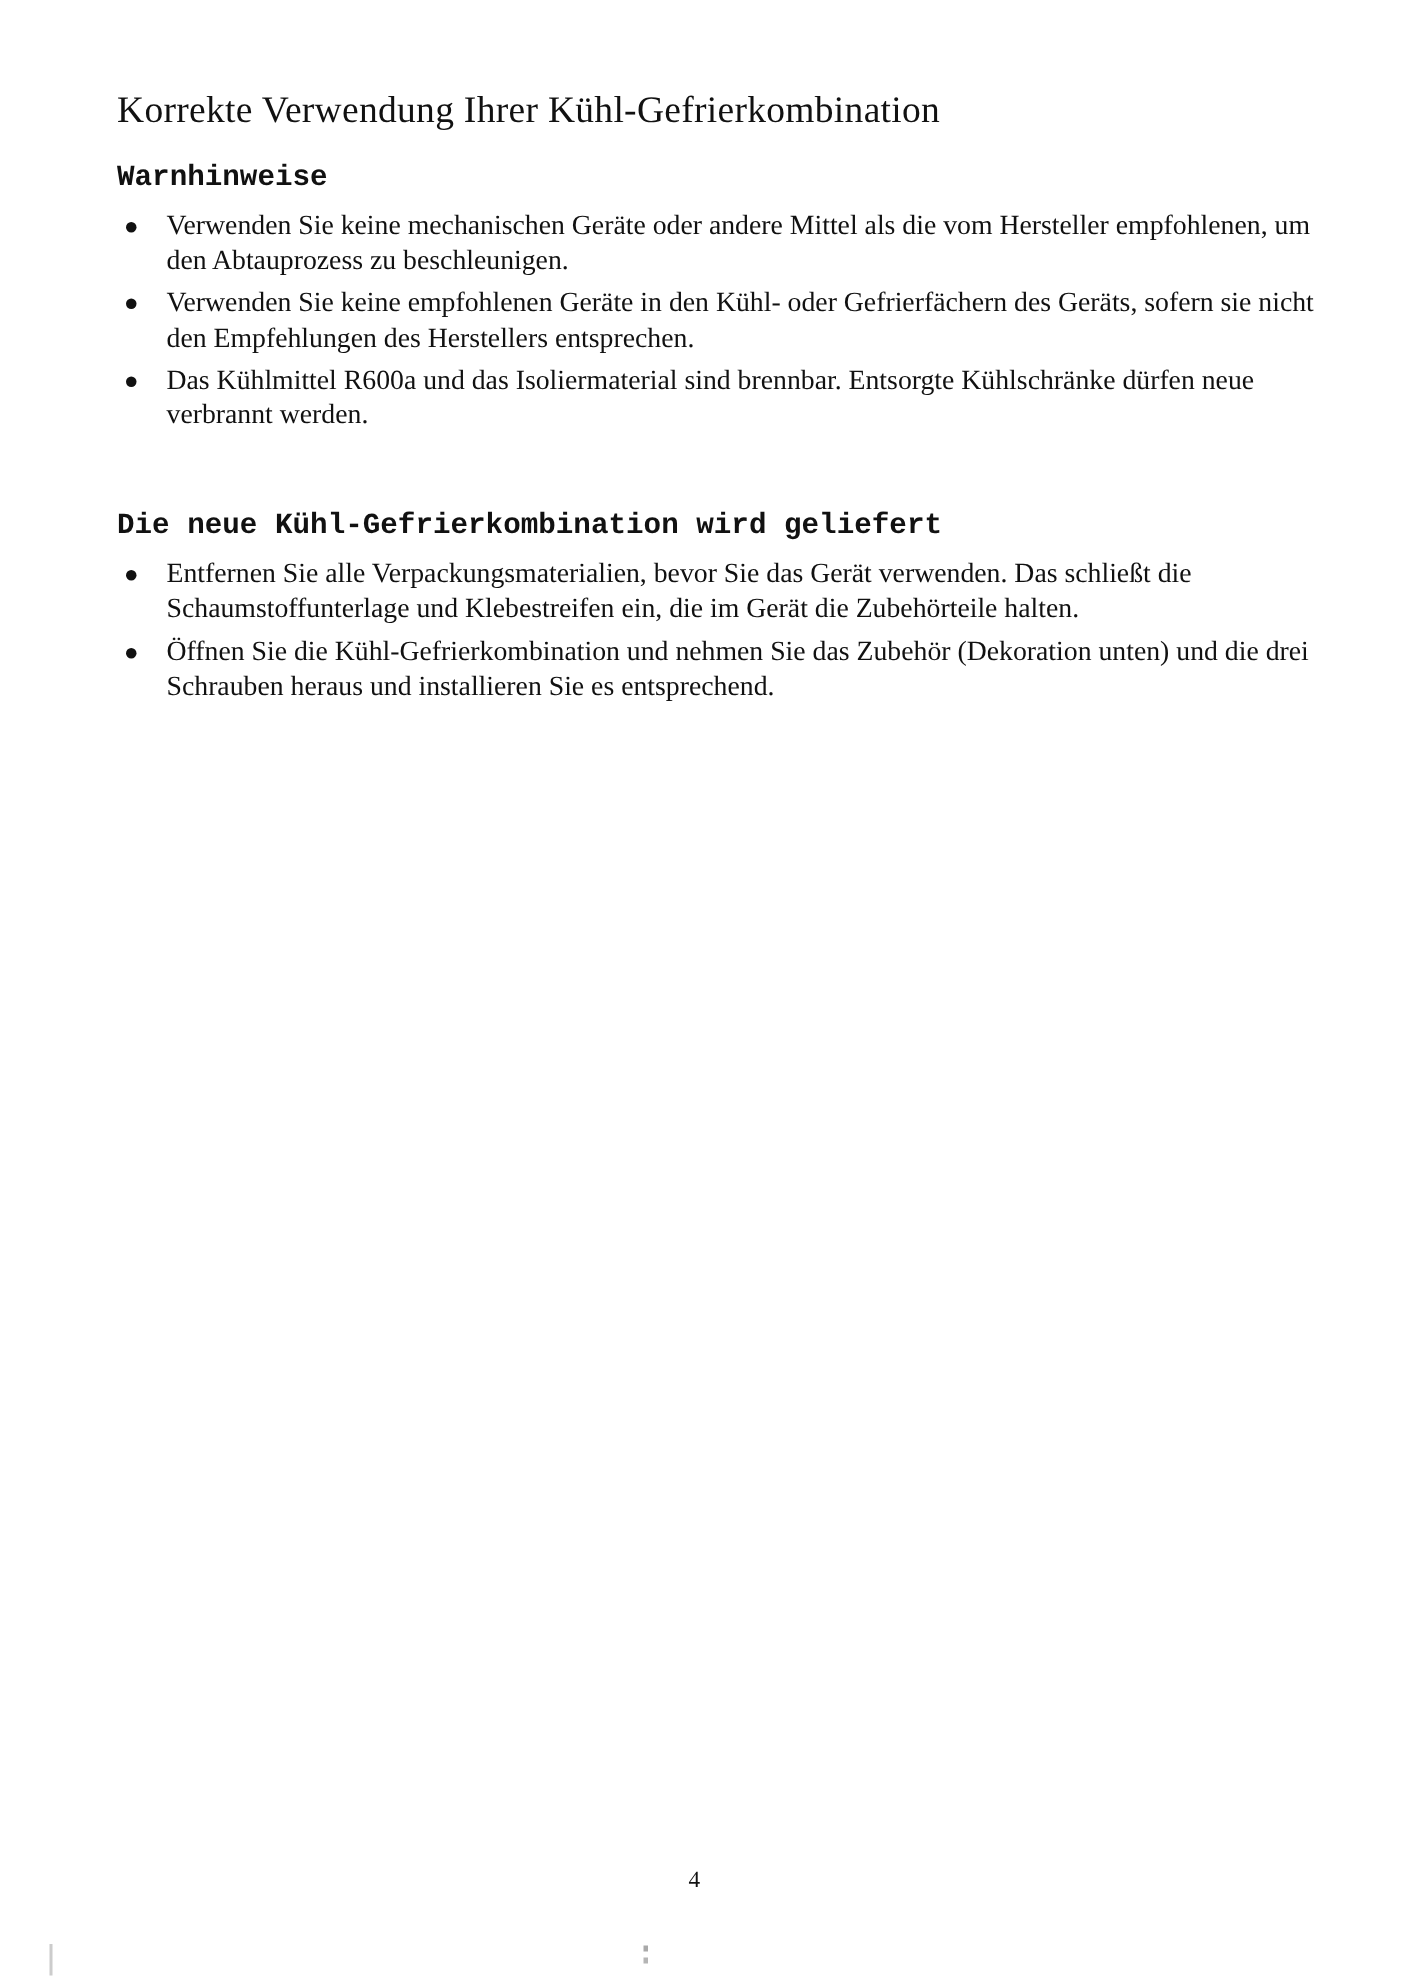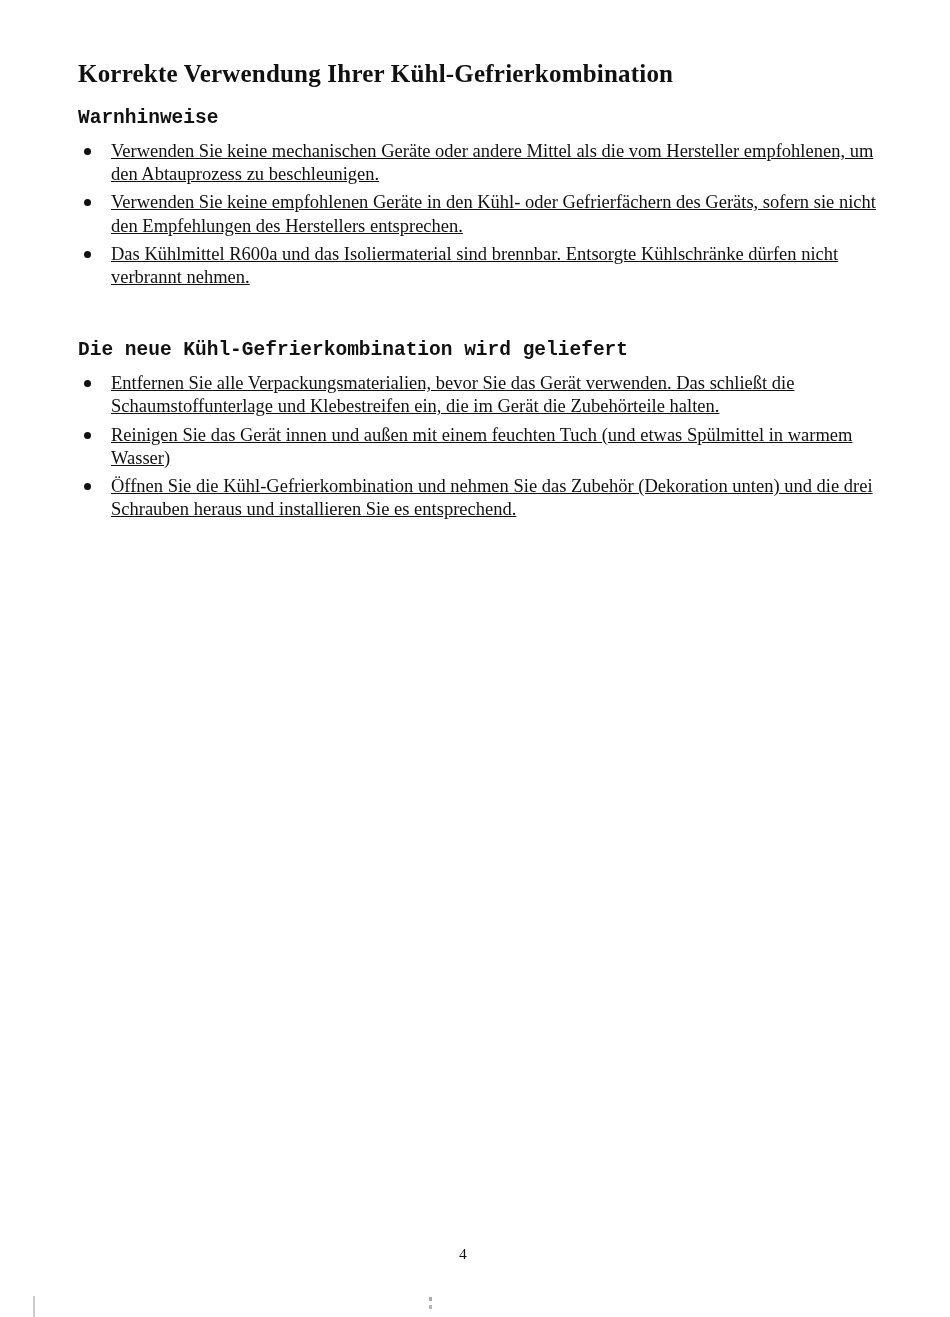--- a/index.html
+++ b/index.html
@@ -18,21 +18,21 @@
   }
   .doc-page {
     position: absolute;
     inset: 0;
     background: #ffffff;
   }
   .doc-title {
     margin: 58px 0 0 78px;
     font-size: 25px;
     line-height: 32px;
-    font-weight: bold;
+    font-weight: normal;
     letter-spacing: 0.2px;
   }
   .section-heading {
     margin: 15px 0 0 78px;
     font-size: 19.5px;
     line-height: 26px;
     font-weight: bold;
     font-family: Liberation Mono, monospace;
   }
   .section-heading.second {
@@ -43,21 +43,20 @@
     margin: 9px 0 0 78px;
     padding: 0;
     width: 810px;
   }
   ul.bullet-list li {
     position: relative;
     padding-left: 33px;
     font-size: 18.5px;
     line-height: 23.2px;
     margin-bottom: 5px;
-    text-decoration: underline;
   }
   ul.bullet-list li::before {
     content: "";
     position: absolute;
     left: 6px;
     top: 8px;
     width: 7px;
     height: 7px;
     border-radius: 50%;
     background: #111111;
@@ -92,28 +91,27 @@
 
 <div class="doc-page">
 
   <h1 class="doc-title">Korrekte Verwendung Ihrer Kühl-Gefrierkombination</h1>
 
   <h2 class="section-heading">Warnhinweise</h2>
 
   <ul class="bullet-list">
     <li>Verwenden Sie keine mechanischen Geräte oder andere Mittel als die vom Hersteller empfohlenen, um den Abtauprozess zu beschleunigen.</li>
     <li>Verwenden Sie keine empfohlenen Geräte in den Kühl- oder Gefrierfächern des Geräts, sofern sie nicht den Empfehlungen des Herstellers entsprechen.</li>
-    <li>Das Kühlmittel R600a und das Isoliermaterial sind brennbar. Entsorgte Kühlschränke dürfen nicht verbrannt nehmen.</li>
+    <li>Das Kühlmittel R600a und das Isoliermaterial sind brennbar. Entsorgte Kühlschränke dürfen neue verbrannt werden.</li>
   </ul>
 
   <h2 class="section-heading second">Die neue Kühl-Gefrierkombination wird geliefert</h2>
 
   <ul class="bullet-list">
     <li>Entfernen Sie alle Verpackungsmaterialien, bevor Sie das Gerät verwenden. Das schließt die Schaumstoffunterlage und Klebestreifen ein, die im Gerät die Zubehörteile halten.</li>
-    <li>Reinigen Sie das Gerät innen und außen mit einem feuchten Tuch (und etwas Spülmittel in warmem Wasser)</li>
     <li>Öffnen Sie die Kühl-Gefrierkombination und nehmen Sie das Zubehör (Dekoration unten) und die drei Schrauben heraus und installieren Sie es entsprechend.</li>
   </ul>
 
   <div class="page-number">4</div>
 
   <div class="scan-artifact-line"></div>
 
   <div class="scan-artifact-colon"></div>
 
 </div>

